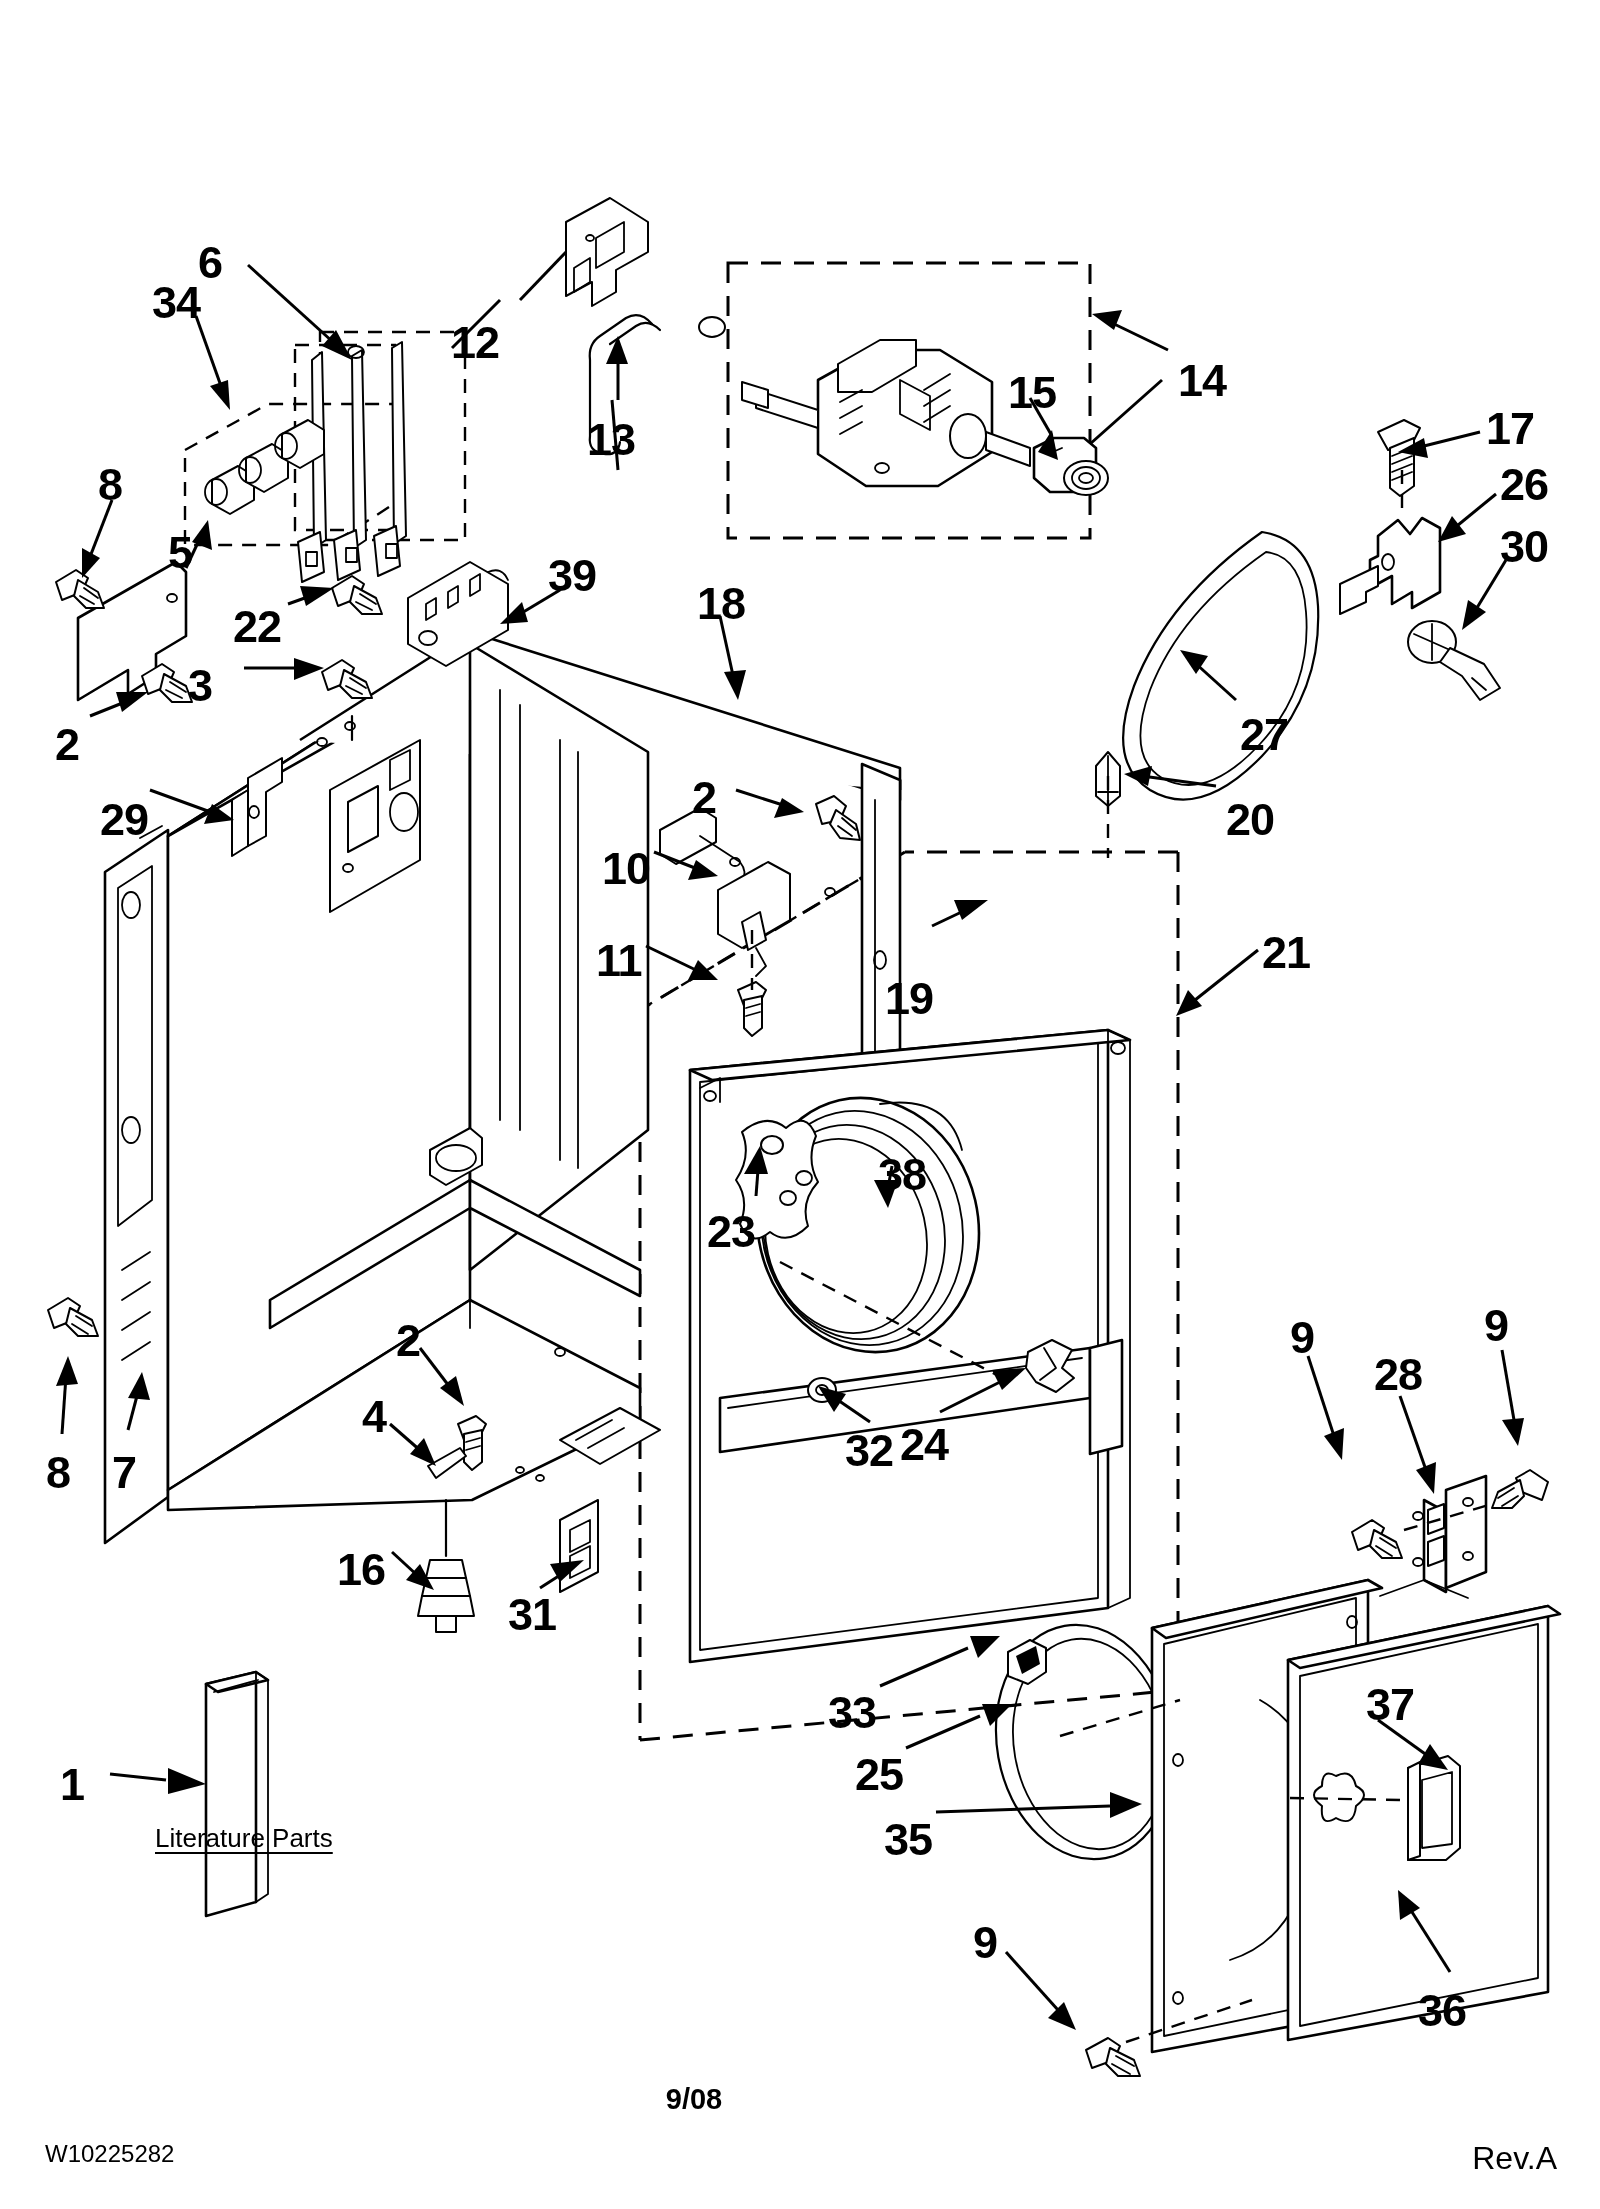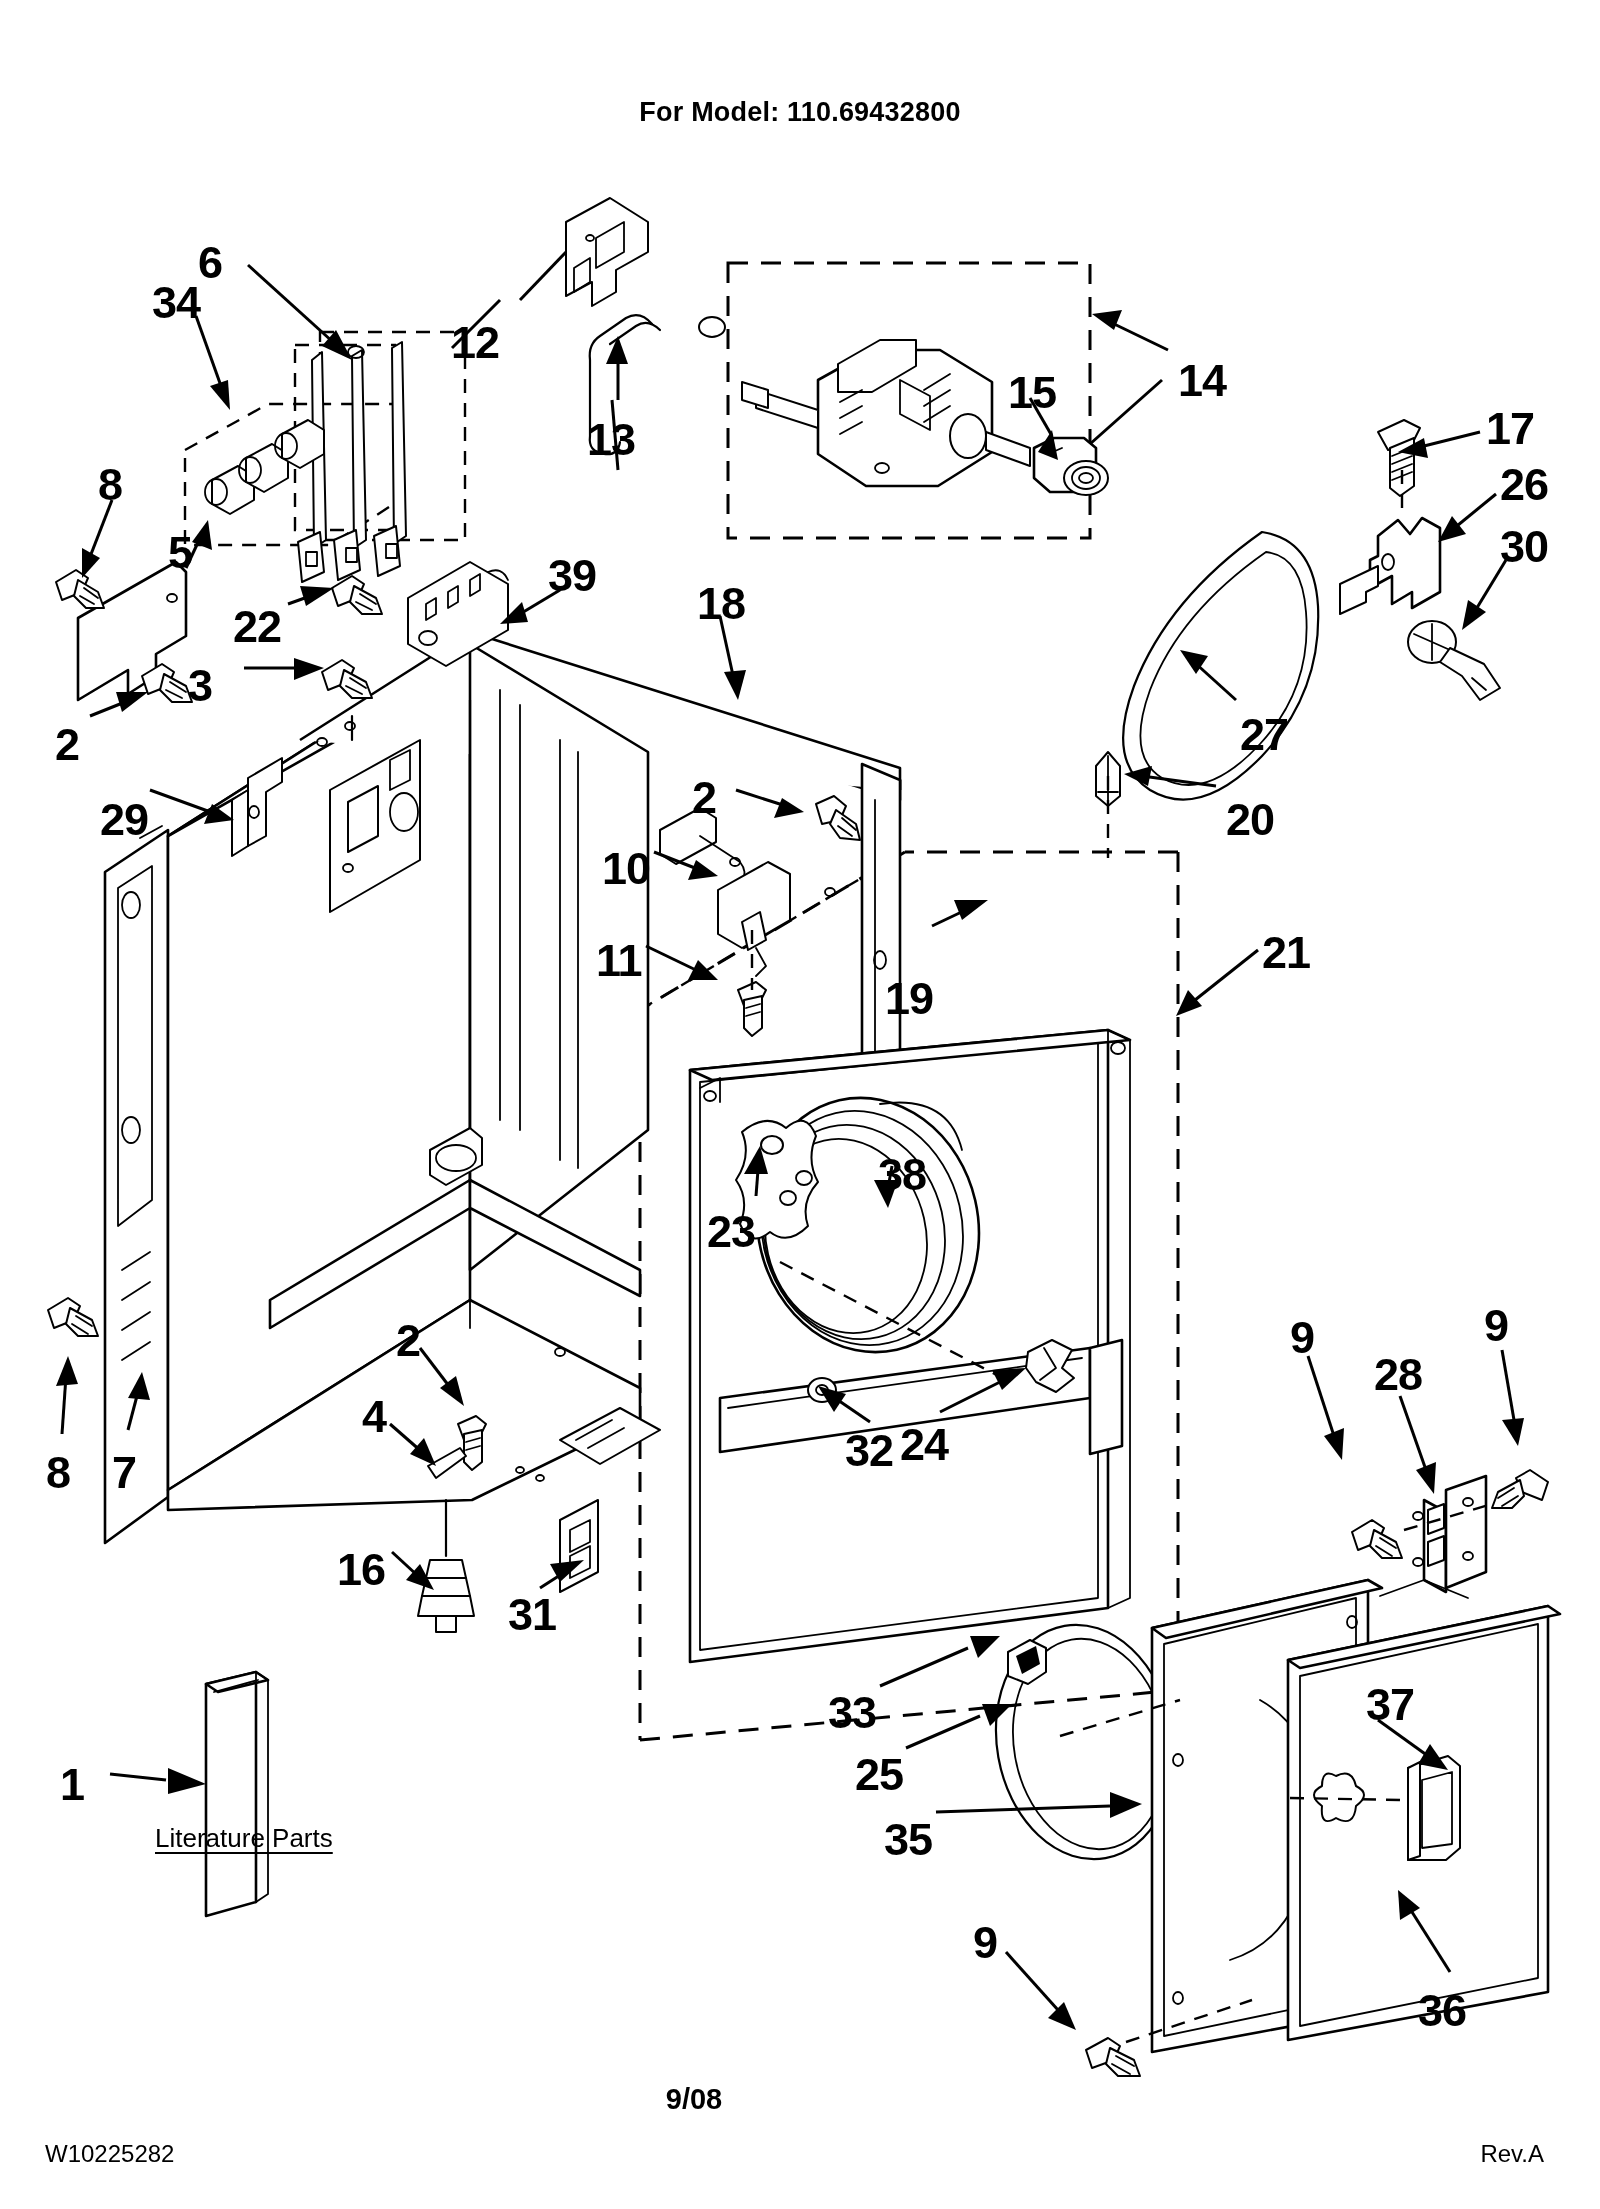--- a/index.html
+++ b/index.html
@@ -17,41 +17,40 @@
            font-family:"Liberation Sans",sans-serif;letter-spacing:-1px;
            white-space:nowrap;}
 
   #lit-label{position:absolute;font-size:26px;font-weight:normal;
              text-decoration:underline;text-underline-offset:5px;
              white-space:nowrap;}
 
   #date-label{position:absolute;left:0;width:1388px;text-align:center;
               top:2083px;font-size:29px;font-weight:bold;}
   #doc-number{position:absolute;left:45px;top:2140px;font-size:24px;}
-  #revision{position:absolute;right:56px;top:2140px;font-size:24px;}
+  #revision{position:absolute;right:43px;top:2140px;font-size:32px;}
 
   svg{position:absolute;left:0;top:0;width:1600px;height:2209px;
       overflow:visible;}
   .ln2{fill:none;stroke:#000;stroke-width:2.2;stroke-linecap:round;
        stroke-linejoin:round;}
   .thin{fill:none;stroke:#000;stroke-width:1.8;stroke-linecap:round;
         stroke-linejoin:round;}
   .fillw{fill:#fff;stroke:#000;stroke-width:2.6;stroke-linejoin:round;}
   .fillw2{fill:#fff;stroke:#000;stroke-width:2;stroke-linejoin:round;}
   .dash{fill:none;stroke:#000;stroke-width:3;stroke-dasharray:20 13;}
   .dashthin{fill:none;stroke:#000;stroke-width:2.4;stroke-dasharray:14 10;}
   .leader{fill:none;stroke:#000;stroke-width:3;}
   .solidblk{fill:#000;}
 </style>
 </head>
 <body>
 
 <div id="sheet">
 
-  <div class="title" id="title-line1">For Model: 110.69432800</div>
 
   <svg viewBox="0 0 1600 2209">
 
     <path class="dash" d="M728 263 L1090 263 L1090 538 L728 538 Z"></path>
 
     <path class="dashthin" d="M185 450 L268 404 L400 404 L400 500 L330 545 L185 545 Z"></path>
 
     <path class="dashthin" d="M295 345 L395 345 L395 530 L295 530 Z"></path>
     <path class="dashthin" d="M320 332 L465 332 L465 540 L320 540 Z"></path>
 

